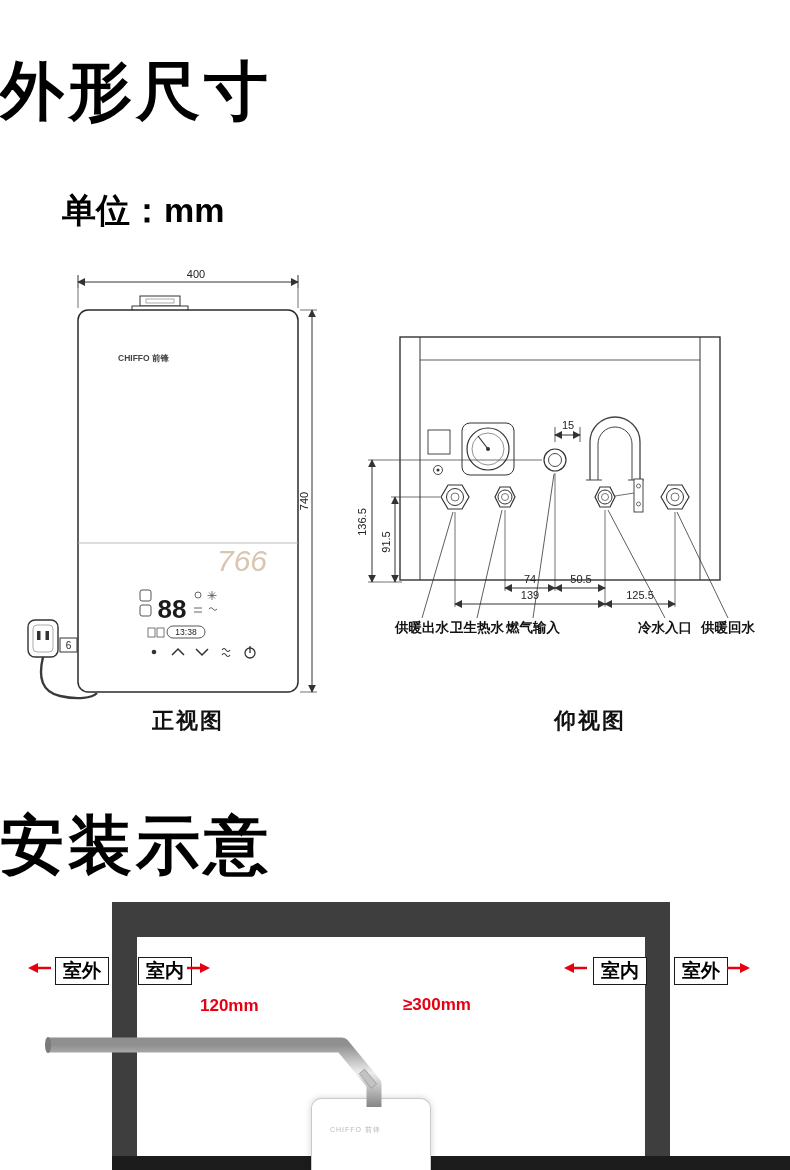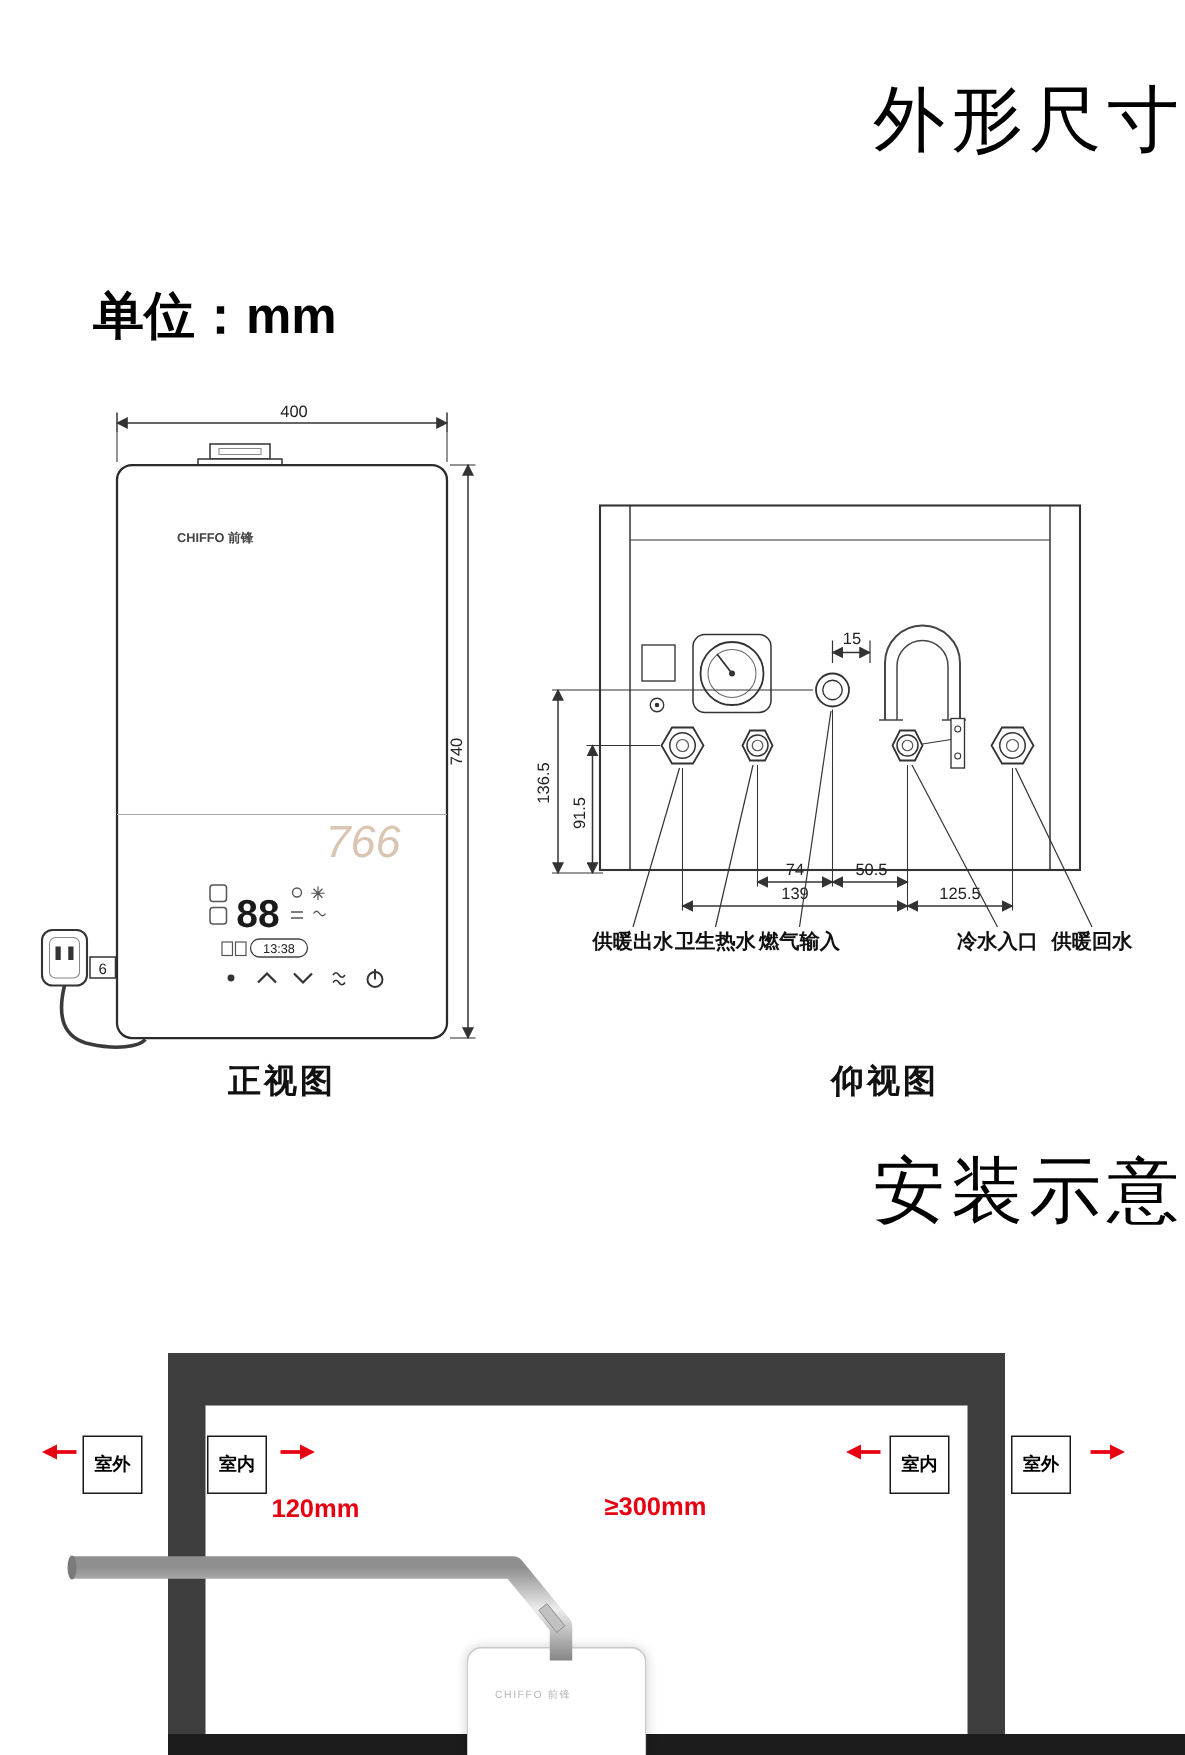--- a/index.html
+++ b/index.html
@@ -1,22 +1,22 @@
 <!DOCTYPE html>
 <html><head>
 <meta charset="utf-8">
 <style>
   * { margin:0; padding:0; box-sizing:border-box; }
   body { background:#fff; font-family:"Liberation Sans", sans-serif; }
   .page { position:relative; width:790px; height:1170px; background:#fff; overflow:hidden; }
 
-  .big-title { position:absolute; left:0; width:790px; text-align:right;
-    font-size:48px; font-weight:400; color:#000; letter-spacing:4px; }
+  .big-title { position:absolute; left:0; width:790px; text-align:left;
+    font-size:64px; font-weight:700; color:#000; letter-spacing:4px; }
   #title-dimensions { top:48px; }
-  #title-install { top:762px;padding-left:17px; }
+  #title-install { top:802px; }
 
   .unit-label { position:absolute; left:62px; top:188px; font-size:34px; font-weight:600; color:#000; }
 
   .diagram { position:absolute; }
   #front-svg  { left:20px;  top:268px; }
   #bottom-svg { left:350px; top:330px; }
 
   .caption { position:absolute; top:706px; width:200px; text-align:center;
     font-size:22px; font-weight:700; color:#111; letter-spacing:2px; }
   #caption-front  { left:88px; }
@@ -28,34 +28,34 @@
 
   
   #install { position:absolute; left:0; top:900px; width:790px; height:270px; }
   .wall { position:absolute; background:#3e3e3e; z-index:1; }
   #beam { left:112px; top:2px; width:556px; height:35px; }
   #wall-left  { left:112px; top:2px; width:25px; height:268px; }
   #wall-right { left:645px; top:2px; width:25px; height:268px; }
   #floor { position:absolute; left:112px; top:256px; width:678px; height:14px; background:#1c1c1c; z-index:1; }
 
   .zone-label { position:absolute; top:57px; background:#fff; border:1.5px solid #1a1a1a;
-    font-size:12px; font-weight:700; color:#000; padding:10px 7px; z-index:5; white-space:nowrap; }
+    font-size:19px; font-weight:700; color:#000; padding:0 7px; z-index:5; white-space:nowrap; }
   #label-outdoor-left  { left:55px; }
   #label-indoor-left   { left:138px; }
   #label-indoor-right  { left:593px; }
   #label-outdoor-right { left:674px; }
 
   .red-arrow { position:absolute; top:62px; z-index:5; }
   #arrow-outdoor-left  { left:28px; }
   #arrow-indoor-left   { left:186px; }
   #arrow-indoor-right  { left:564px; }
   #arrow-outdoor-right { left:726px; }
 
   .red-dim { position:absolute; color:#e60012; font-weight:700; font-size:17px; z-index:5; }
-  #dim-120 { left:181px; top:96px; }
+  #dim-120 { left:200px; top:96px; }
   #dim-300 { left:403px; top:95px; }
 
   #pipe-layer { position:absolute; left:0; top:0; z-index:3; }
 
   #install-heater { position:absolute; left:311px; top:198px; width:120px; height:72px;
     background:#fff; border:1px solid #c9c9c9; border-bottom:none;
     border-radius:10px 10px 0 0; box-shadow:0 0 7px rgba(0,0,0,.18); z-index:2; }
   #install-heater .mini-brand { display:block; margin:26px 0 0 18px; font-size:7px;
     color:#b9b9b9; letter-spacing:1px; }
 </style>

